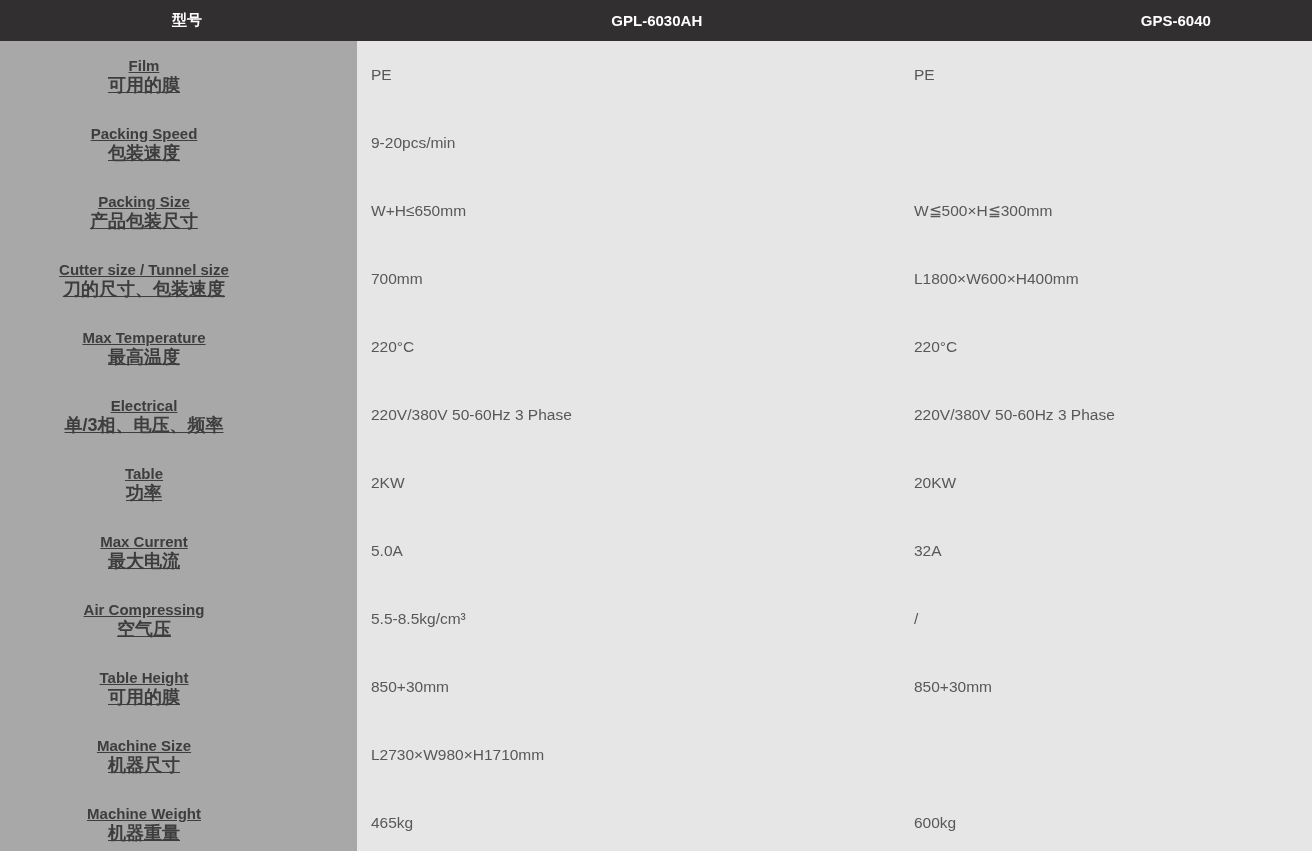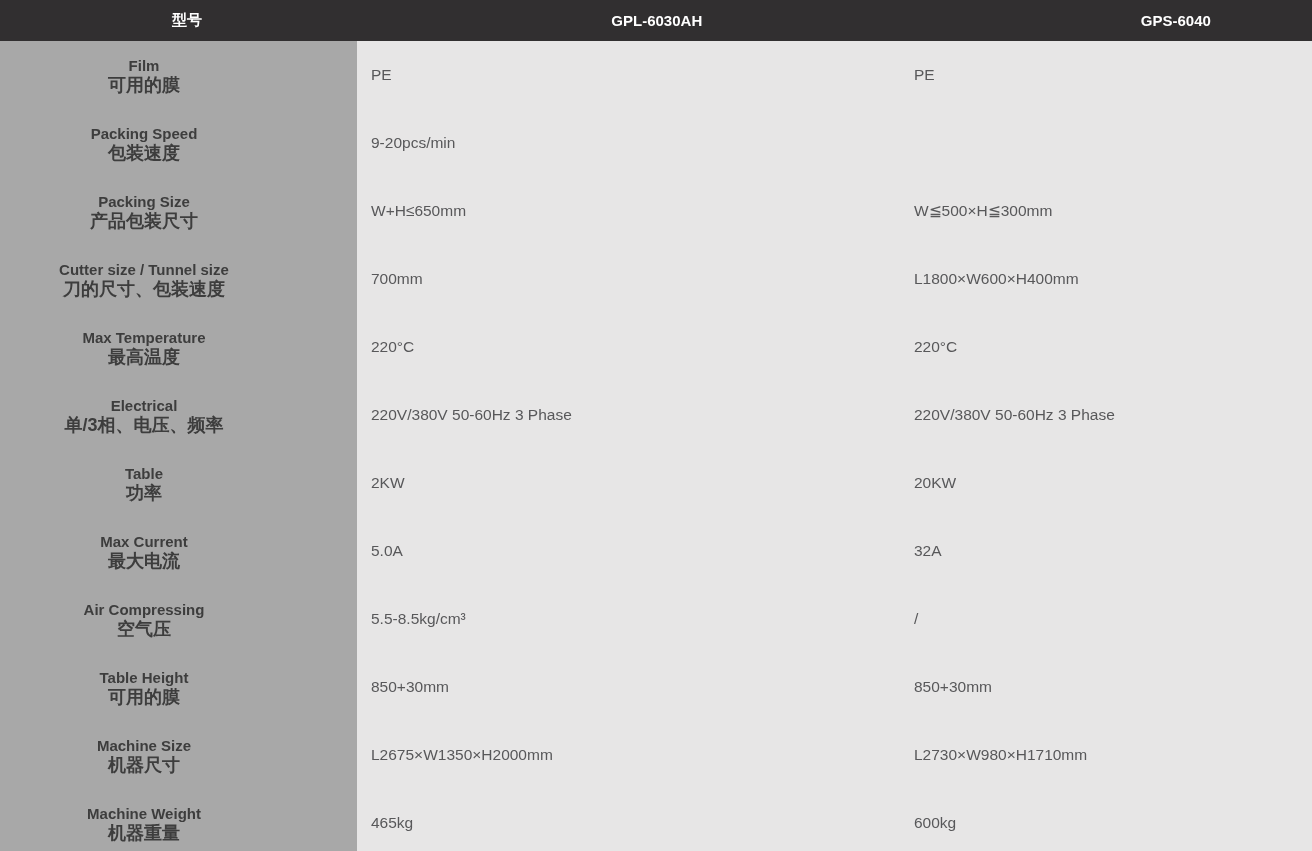--- a/index.html
+++ b/index.html
@@ -24,21 +24,21 @@
   .h-label{
     width:357px;padding-right:69px;
     display:flex;align-items:center;justify-content:center;margin-left:48px;
   }
   .h-col-a{width:543px;display:flex;align-items:center;justify-content:center;}
   .h-col-b{width:533px;display:flex;align-items:center;justify-content:center;}
   .row{display:flex;height:68px;}
   .cell-label{
     width:357px;padding-right:69px;background:var(--label-col-bg);
     display:flex;flex-direction:column;align-items:center;justify-content:center;
-    color:var(--label-text);font-weight:700;text-align:center;
+    color:var(--label-text);font-weight:700;text-align:center;text-decoration:underline;
   }
   .cell-label .en{font-size:15px;line-height:20px;}
   .cell-label .zh{font-size:18px;line-height:19px;}
   .cell-a{
     width:543px;display:flex;align-items:center;padding-left:14px;
     color:var(--value-text);font-size:15.5px;
   }
   .cell-b{
     width:533px;display:flex;align-items:center;padding-left:14px;
     color:var(--value-text);font-size:15.5px;
@@ -180,23 +180,20 @@
     <div class="cell-b">
       <span class="val">850+30mm</span>
     </div>
   </div>
 
   <div class="row">
     <div class="cell-label">
       <span class="en">Machine Size</span>
       <span class="zh">机器尺寸</span>
     </div>
-    <div class="cell-a">
-      <span class="val">L2675×W1350×H2000mm</span>
-    </div>
     <div class="cell-b">
       <span class="val">L2730×W980×H1710mm</span>
     </div>
   </div>
 
   <div class="row">
     <div class="cell-label">
       <span class="en">Machine Weight</span>
       <span class="zh">机器重量</span>
     </div>

